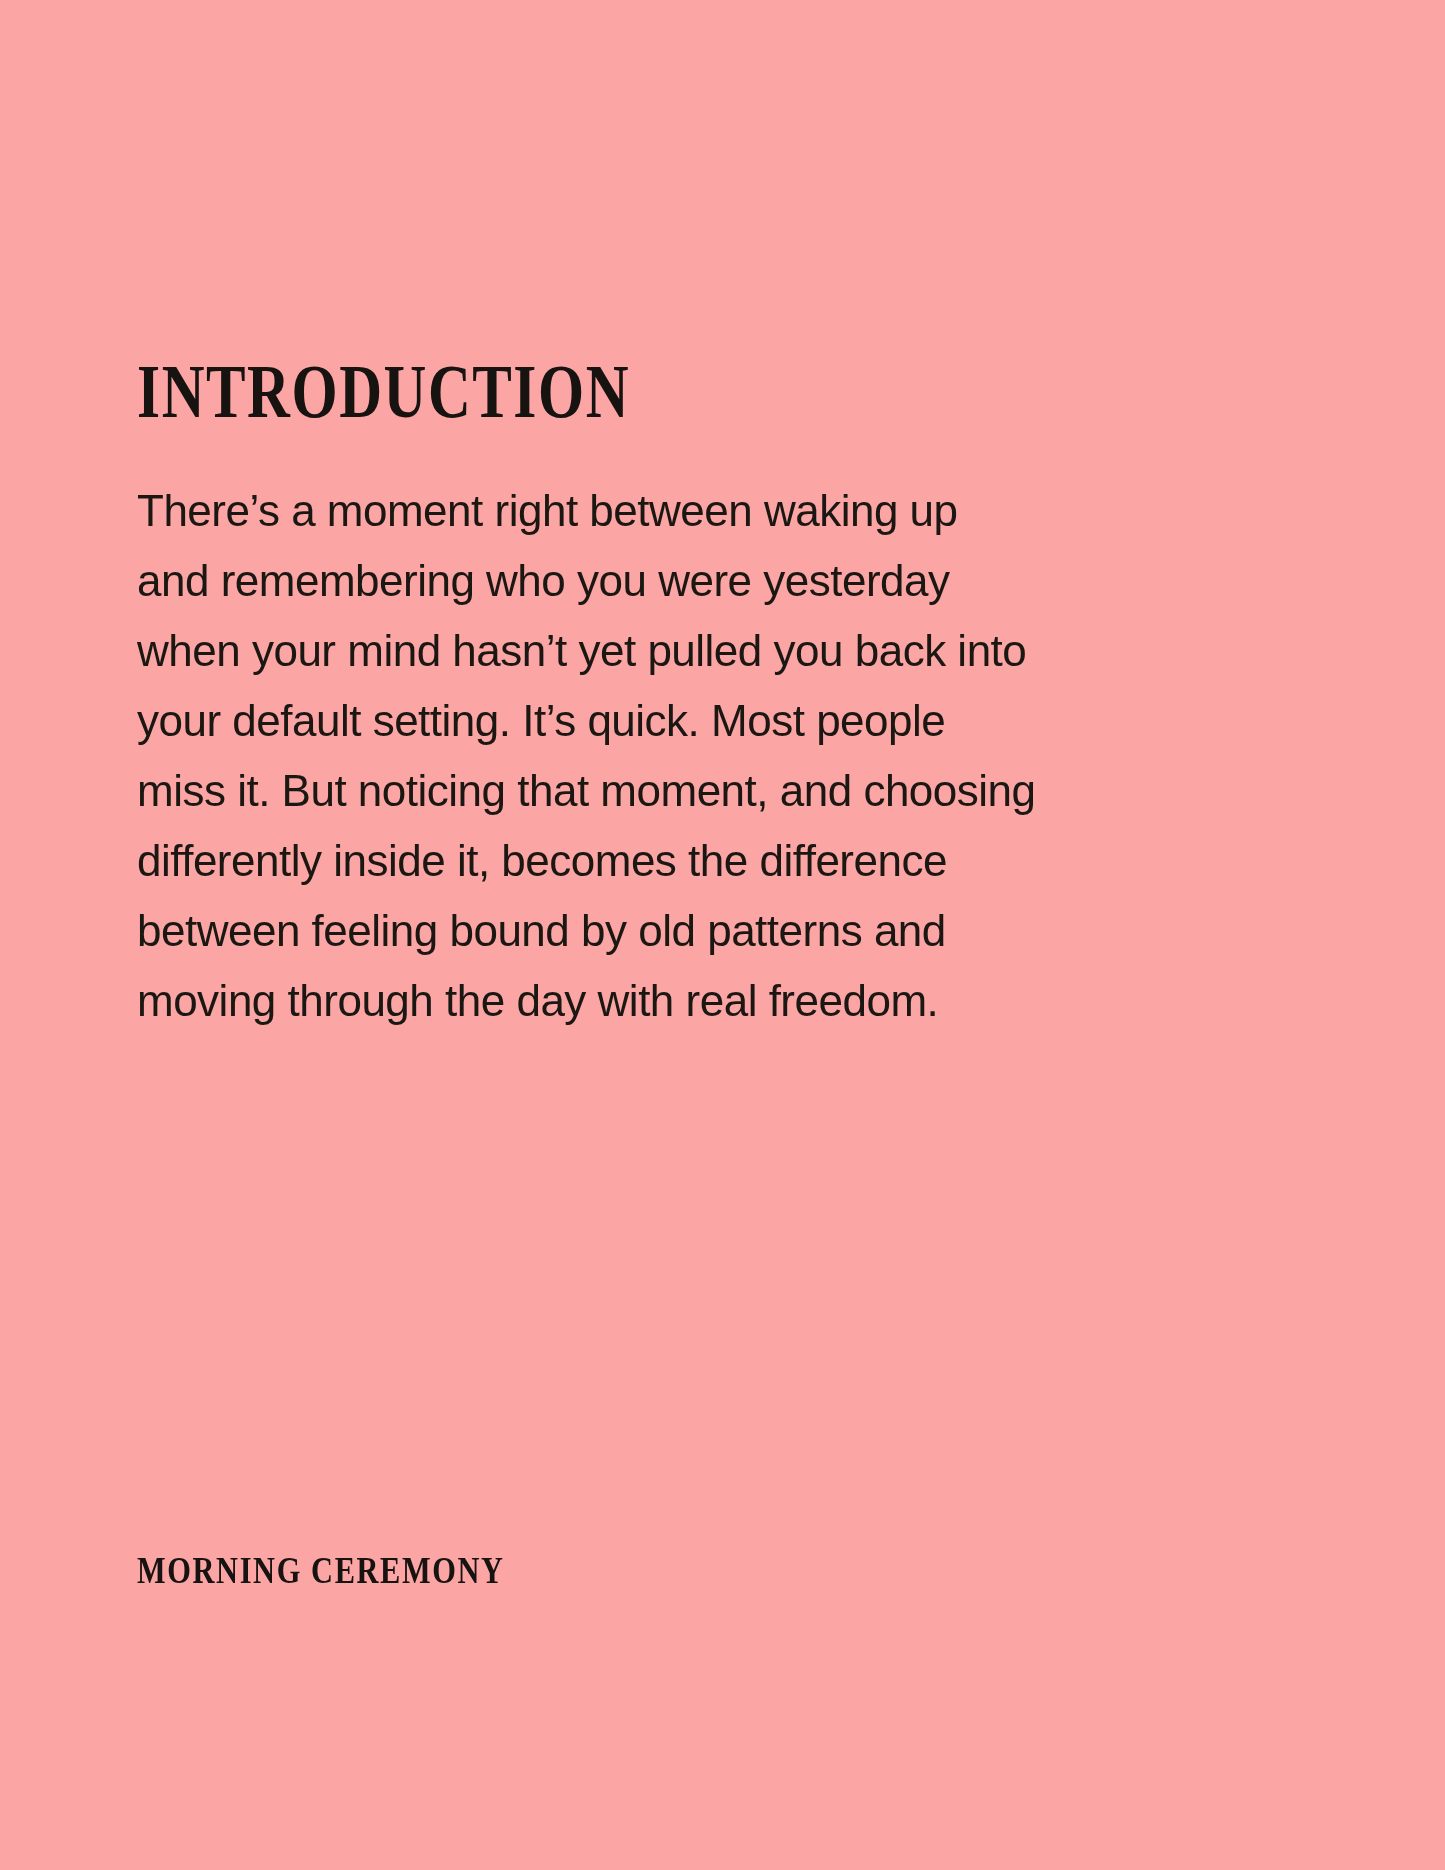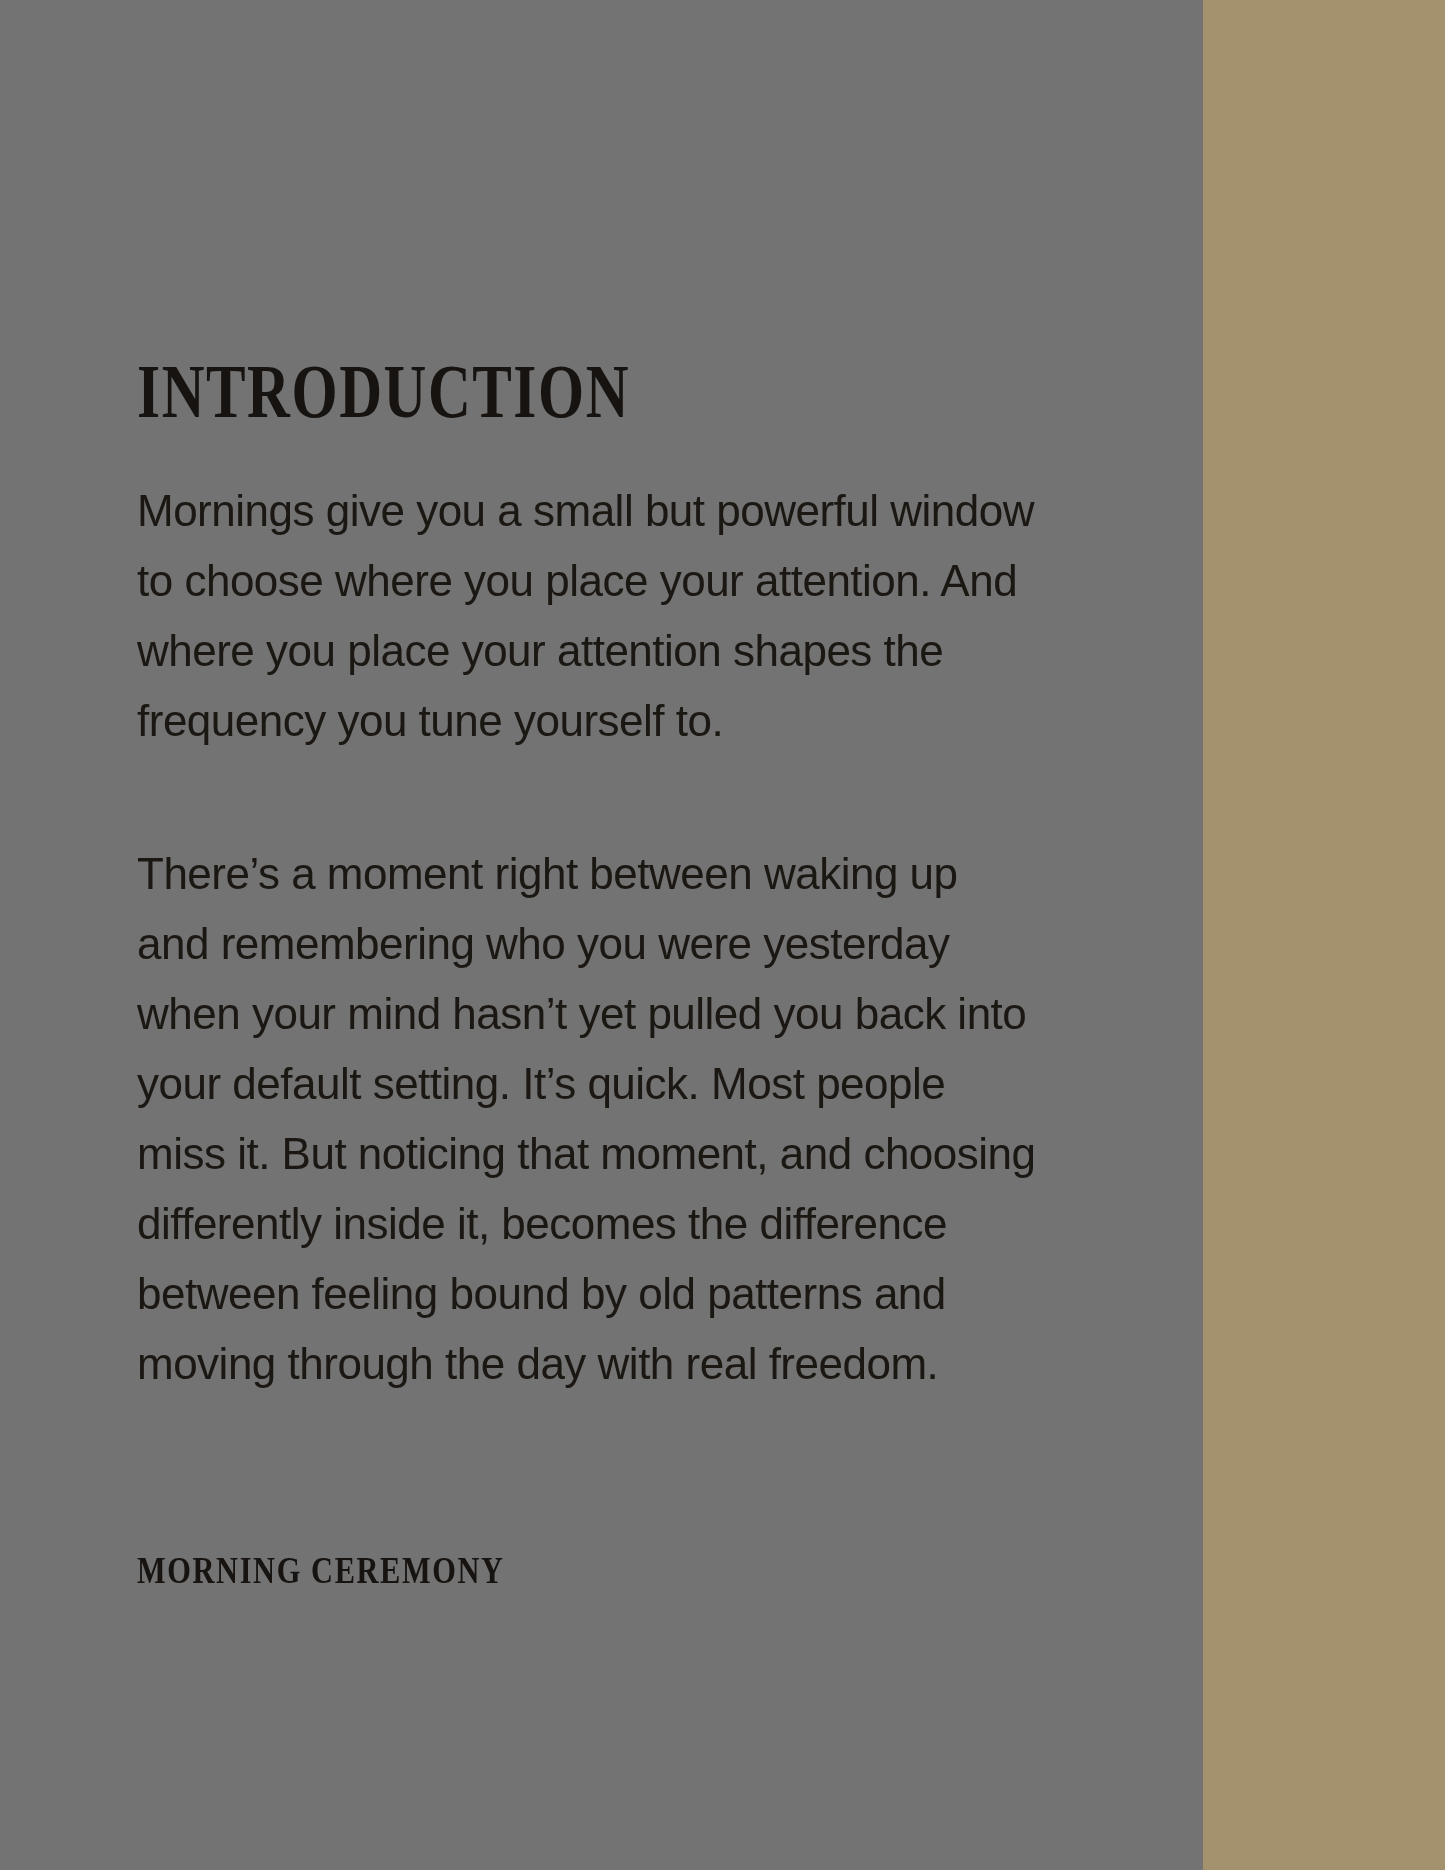--- a/index.html
+++ b/index.html
@@ -8,23 +8,23 @@
   }
   body {
     width: 1445px;
     height: 1870px;
     background: #a3926d;
     font-family: "Liberation Sans", sans-serif;
     overflow: hidden;
   }
   .page {
     position: relative;
-    width: 1203px;
+    width: 1445px;
     height: 1870px;
-    background: #737373;
+    background: #fca5a5;
     color: #1b1712;
   }
   .page-title {
     position: absolute;
     left: 137px;
     top: 353px;
     margin: 0;
     font-family: "Liberation Serif", serif;
     font-weight: 600;
     font-size: 76px;
@@ -65,24 +65,20 @@
     color: #171310;
   }
 </style>
 </head>
 <body>
 
 <div class="page">
   <h1 class="page-title">INTRODUCTION</h1>
 
   <div class="body-copy">
-    <p class="para">Mornings give you a small but powerful window
-to choose where you place your attention. And
-where you place your attention shapes the
-frequency you tune yourself to.</p>
     <p class="para">There’s a moment right between waking up
 and remembering who you were yesterday
 when your mind hasn’t yet pulled you back into
 your default setting. It’s quick. Most people
 miss it. But noticing that moment, and choosing
 differently inside it, becomes the difference
 between feeling bound by old patterns and
 moving through the day with real freedom.</p>
   </div>
 

